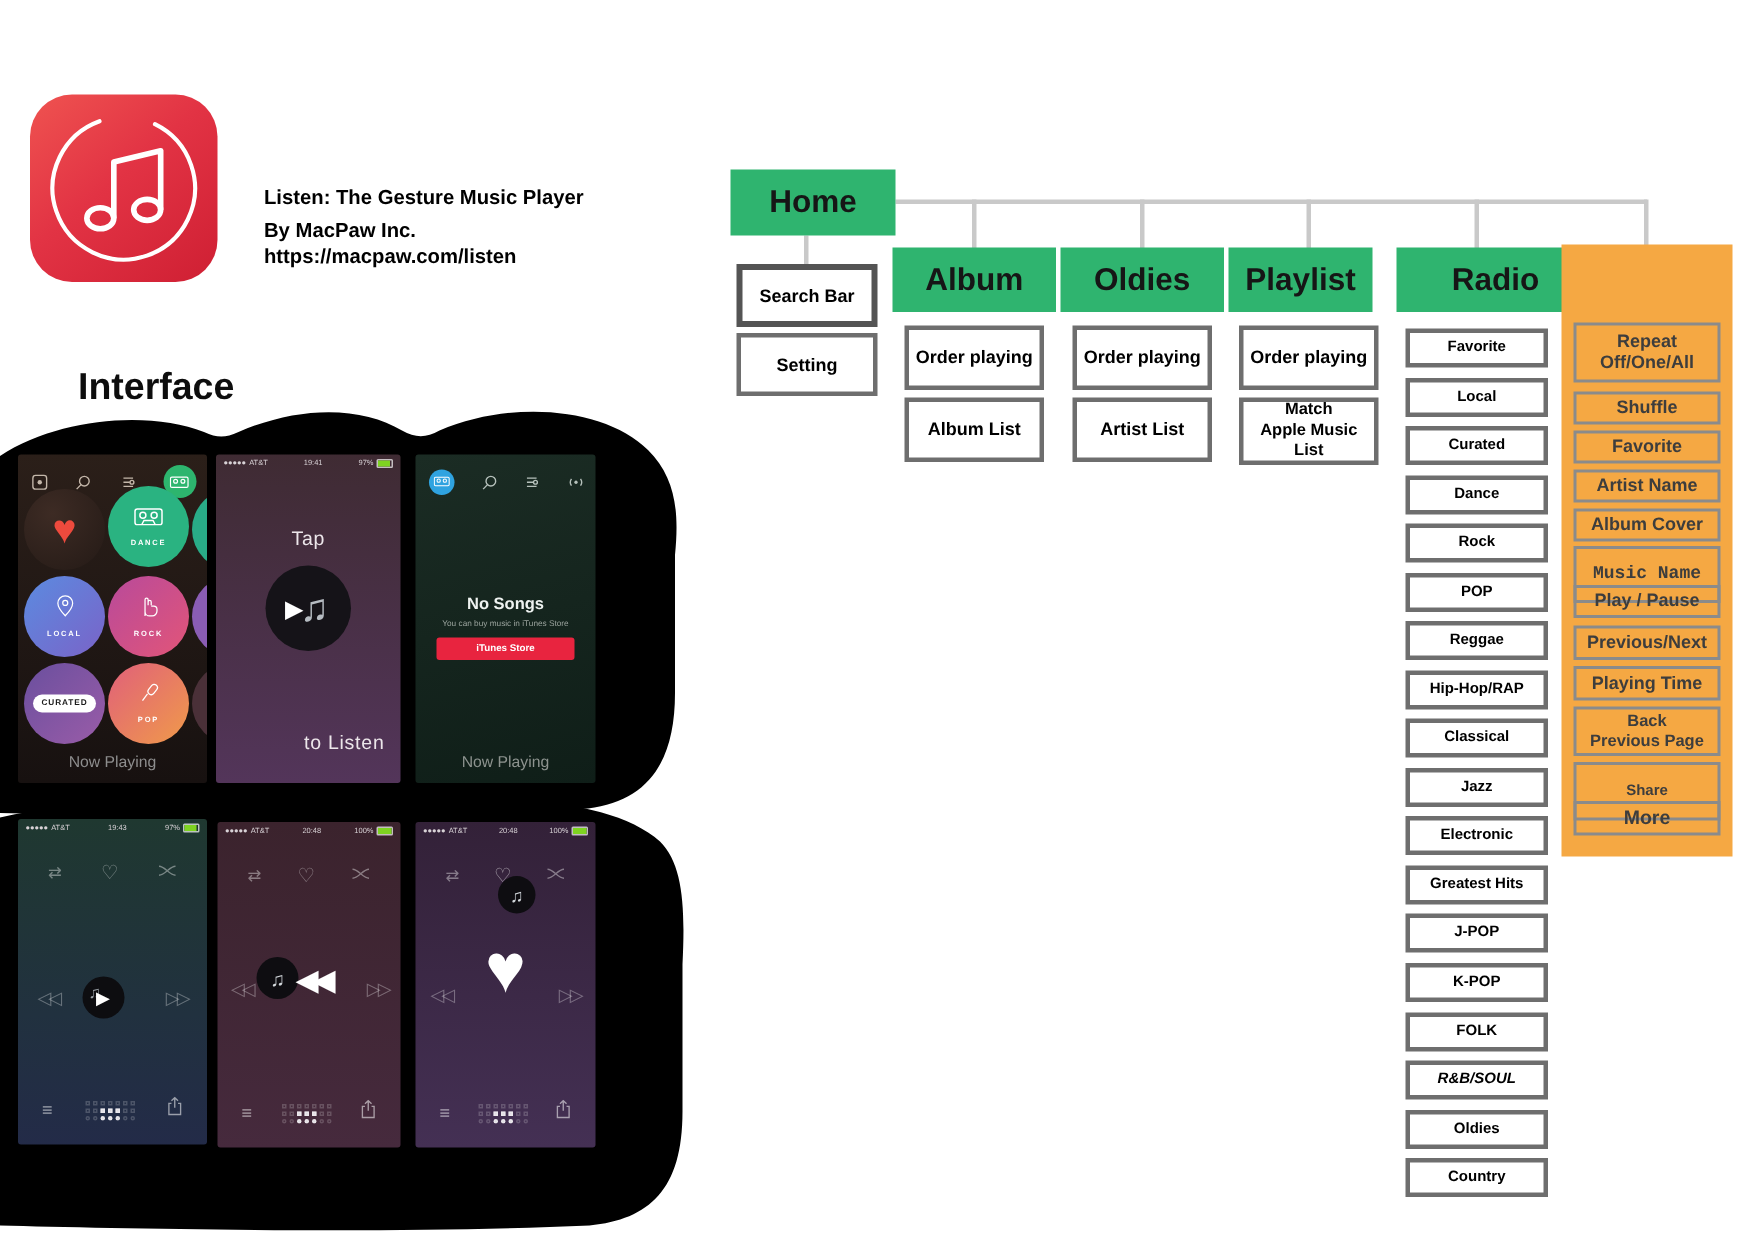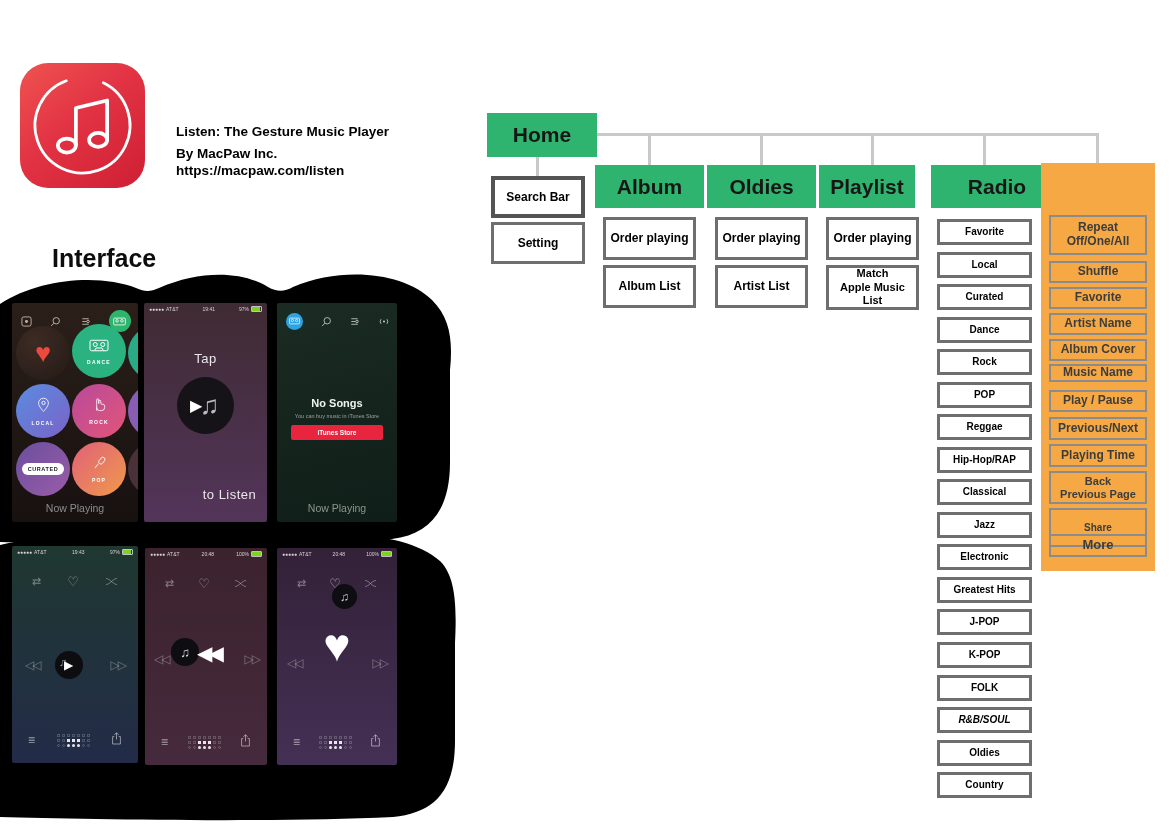--- a/index.html
+++ b/index.html
@@ -127,21 +127,21 @@
   <div class="wbox radio-item" style="top:740px;">Oldies</div>
   <div class="wbox radio-item" style="top:772px;">Country</div>
 
   <div class="np-panel" style="left:1041px;top:163px;width:114px;height:408px;"></div>
   <div class="np-item" style="top:215px;height:40px;">Repeat
 Off/One/All</div>
   <div class="np-item" style="top:261px;height:22px;">Shuffle</div>
   <div class="np-item" style="top:287px;height:22px;">Favorite</div>
   <div class="np-item" style="top:313px;height:22px;">Artist Name</div>
   <div class="np-item" style="top:339px;height:22px;">Album Cover</div>
-  <div class="np-item" style="top:364px;height:18px;">Music Name</div>
+  <div class="np-item" style="top:364px;height:38px;font-family:Liberation Mono, monospace;">Music Name</div>
   <div class="np-item" style="top:390px;height:22px;">Play / Pause</div>
   <div class="np-item" style="top:417px;height:23px;">Previous/Next</div>
   <div class="np-item" style="top:444px;height:23px;">Playing Time</div>
   <div class="np-item" style="top:471px;height:33px;font-size:11px;">Back
 Previous Page</div>
   <div class="np-item" style="top:508px;height:39px;font-size:10px;">Share</div>
   <div class="np-item" style="top:534px;height:23px;font-size:13px;">More</div>
 
   <div class="iface-title">Interface</div>
 

